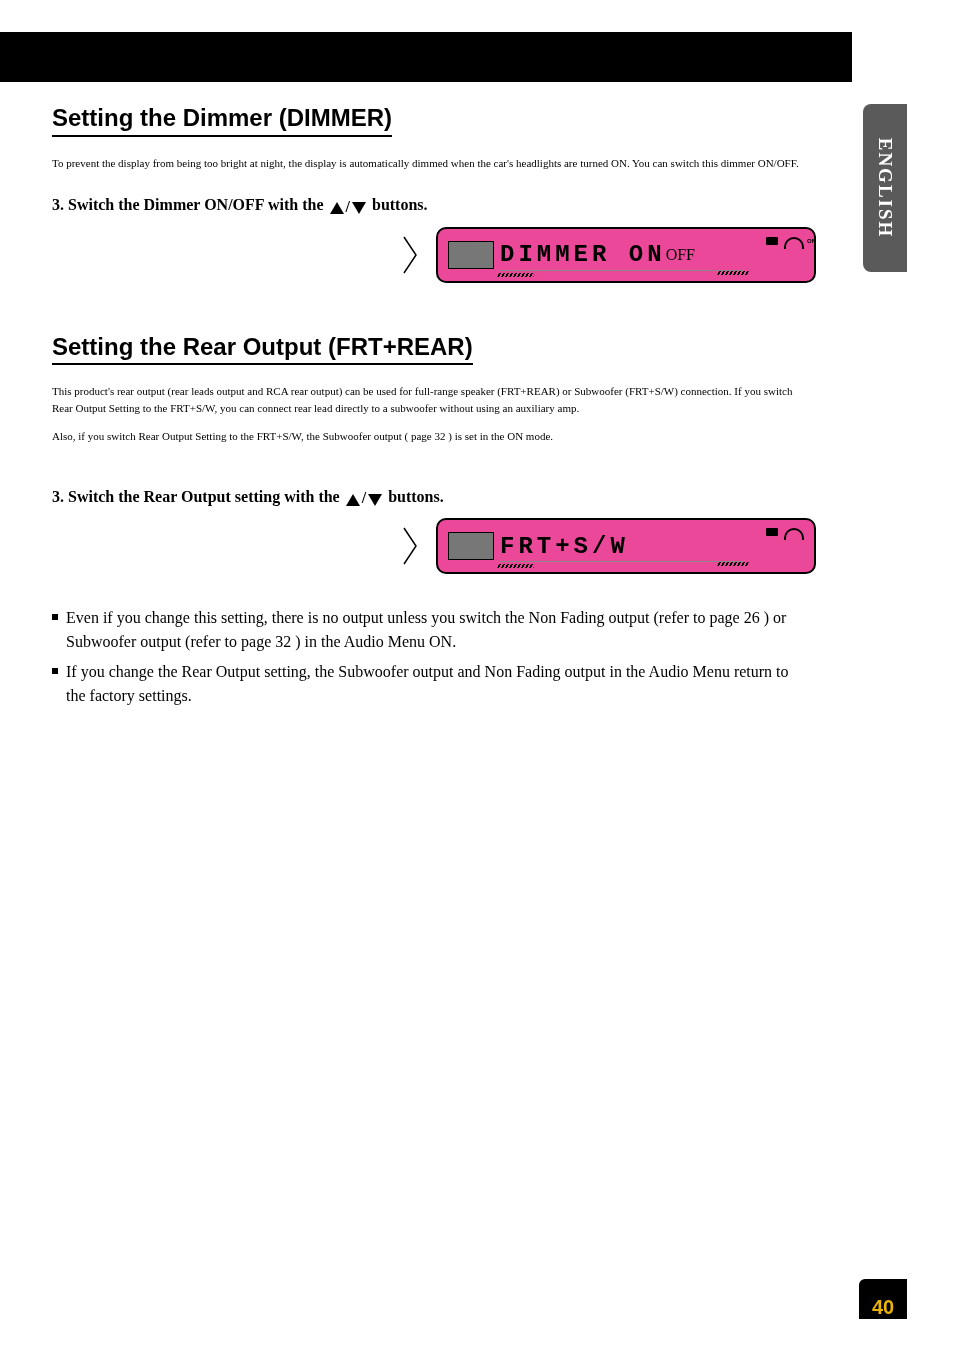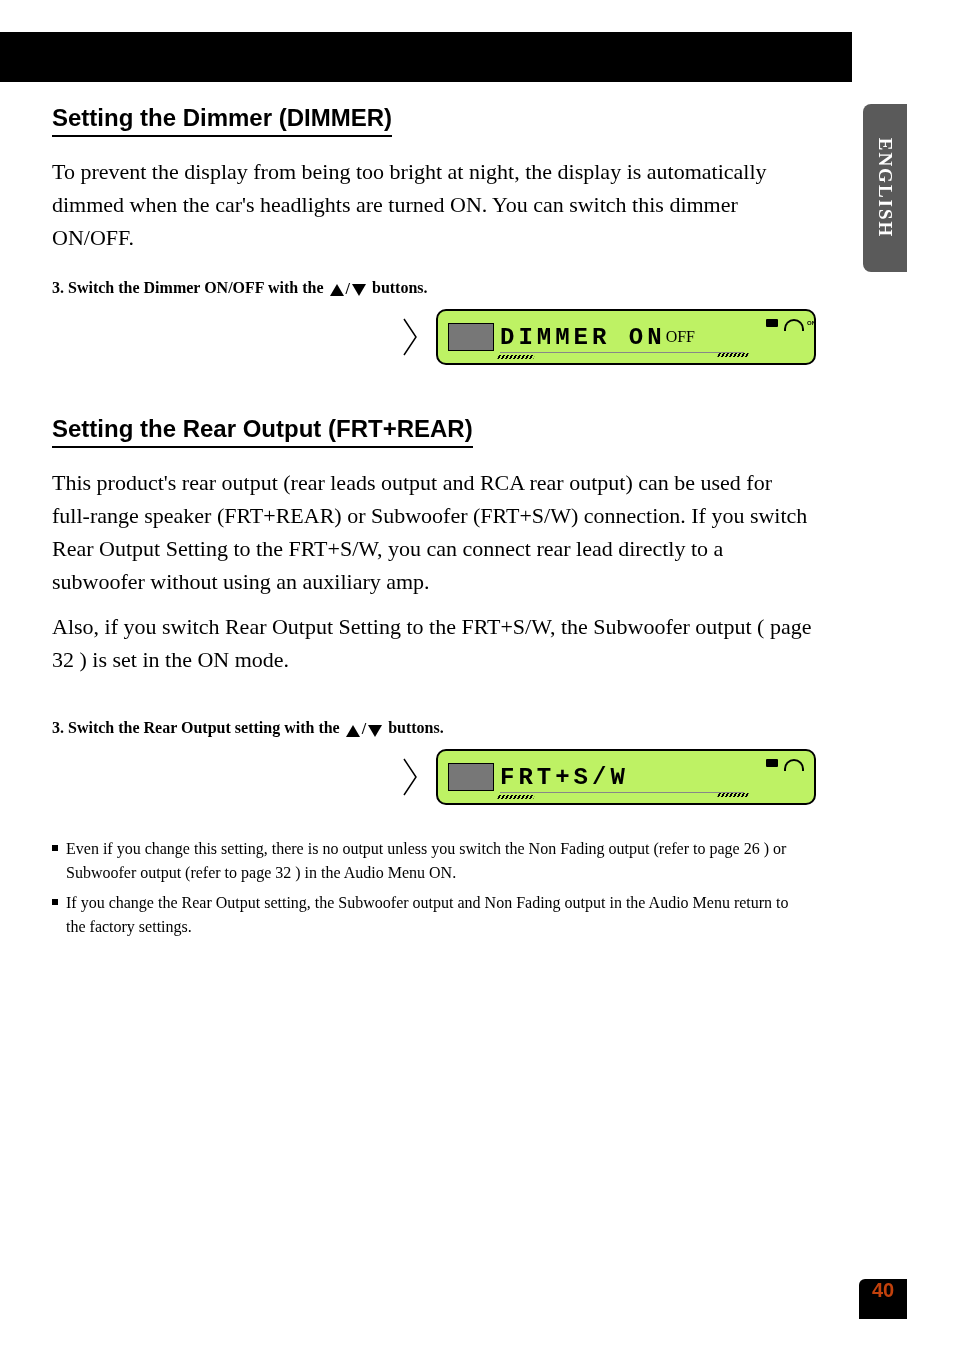--- a/index.html
+++ b/index.html
@@ -4,44 +4,44 @@
 <style>
   * { box-sizing: border-box; margin: 0; padding: 0; }
   html, body { width: 954px; height: 1355px; background: #fff; font-family: "Times New Roman", Times, serif; color: #000; position: relative; }
   .black-band { position: absolute; left: 0; top: 32px; width: 852px; height: 50px; background: #000; }
   .side-tab { position: absolute; right: 47px; top: 104px; width: 44px; height: 168px; background: #5a5a5a; border-radius: 8px 0 0 8px; display: flex; align-items: center; justify-content: center; }
   .side-tab-text { writing-mode: vertical-rl; text-orientation: upright;  transform: rotate(0deg); color: #fff; font-weight: bold; font-size: 19px; letter-spacing: 2px; font-family: "Times New Roman", serif; }
   
   .side-tab-text { writing-mode: initial; transform: rotate(90deg); white-space: nowrap; }
   .content { position: absolute; left: 52px; top: 104px; width: 760px; }
   .heading { font-family: Arial, Helvetica, sans-serif; font-weight: bold; font-size: 24px; border-bottom: 2px solid #000; display: inline-block; padding-bottom: 2px; margin-bottom: 18px; line-height: 1.2; }
-  .para { font-size: 22px; line-height: 1.5; margin-bottom: 12px; }
+  .para { font-size: 11px; line-height: 1.5; margin-bottom: 12px; }
   .step { font-size: 16px; font-weight: bold; line-height: 1.5; margin-bottom: 6px; margin-top: 22px; }
   .triangles { display: inline-block; vertical-align: middle; }
   .tri-up, .tri-down { display: inline-block; width: 0; height: 0; vertical-align: middle; margin: 0 2px; }
   .tri-up { border-left: 7px solid transparent; border-right: 7px solid transparent; border-bottom: 12px solid #000; }
   .tri-down { border-left: 7px solid transparent; border-right: 7px solid transparent; border-top: 12px solid #000; }
   .display-row { margin-top: 8px; display: flex; align-items: center; gap: 18px; }
   .hollow-tri { width: 16px; height: 40px; position: relative; }
   .hollow-tri svg { width: 16px; height: 40px; }
-  .lcd { flex: 0 0 auto; width: 380px; height: 56px; border: 2px solid #000; border-radius: 10px; background: #bef264; position: relative; padding: 4px 10px; display: flex; align-items: center; }
+  .lcd { flex: 0 0 auto; width: 380px; height: 56px; border: 2px solid #000; border-radius: 10px; background: #ec4899; position: relative; padding: 4px 10px; display: flex; align-items: center; }
   .lcd-box-left { width: 46px; height: 28px; background: linear-gradient(#777,#777); border: 1px solid #000; margin-right: 6px; }
   .lcd-text { font-family: "Courier New", monospace; font-size: 24px; font-weight: bold; letter-spacing: 4px; }
   .lcd-right-icons { position: absolute; right: 10px; top: 8px; display: flex; gap: 6px; align-items: flex-start; }
   .lcd-right-icons .pill { width: 12px; height: 8px; background: #000; border-radius: 1px; }
   .lcd-right-icons .arc { width: 20px; height: 12px; border: 2px solid #000; border-bottom: none; border-radius: 12px 12px 0 0; position: relative; }
   .lcd-right-icons .arc .lbl { position: absolute; font-size: 6px; right: -14px; top: -1px; font-family: Arial, sans-serif; font-weight: bold; }
   .lcd-bottom-dash { position: absolute; left: 60px; bottom: 4px; width: 36px; height: 4px; background: repeating-linear-gradient(90deg,#000 0 2px, transparent 2px 4px); transform: skewX(-20deg); }
   .lcd-bottom-dash2 { position: absolute; right: 66px; bottom: 6px; width: 30px; height: 4px; background: repeating-linear-gradient(90deg,#000 0 2px, transparent 2px 4px); transform: skewX(-20deg); }
   .lcd-underline { position: absolute; left: 62px; right: 70px; bottom: 10px; height: 1px; background: #888; }
   .note-block { margin-top: 32px; }
   .note-title { font-weight: bold; font-size: 16px; margin-bottom: 6px; }
   .bullet-row { display: flex; align-items: flex-start; gap: 8px; font-size: 16px; line-height: 1.5; }
   .bullet-dot { flex: 0 0 auto; margin-top: 8px; width: 6px; height: 6px; background: #000; border-radius: 0; }
-  .page-num-badge { position: absolute; right: 47px; bottom: 36px; width: 48px; height: 40px; background: #000; color: #c2410c; display: flex; align-items: flex-start; justify-content: center; font-weight: bold; font-size: 20px; font-family: Arial, sans-serif; border-radius: 6px 0 0 0; }
+  .page-num-badge { position: absolute; right: 47px; bottom: 36px; width: 48px; height: 40px; background: #000; color: #eab308; display: flex; align-items: flex-end; justify-content: center; font-weight: bold; font-size: 20px; font-family: Arial, sans-serif; border-radius: 6px 0 0 0; }
   .heading2 { margin-top: 50px; }
 </style>
 </head>
 <body>
 
 <div class="black-band"></div>
 
 <div class="side-tab">
   <span class="side-tab-text">ENGLISH</span>
 </div>

